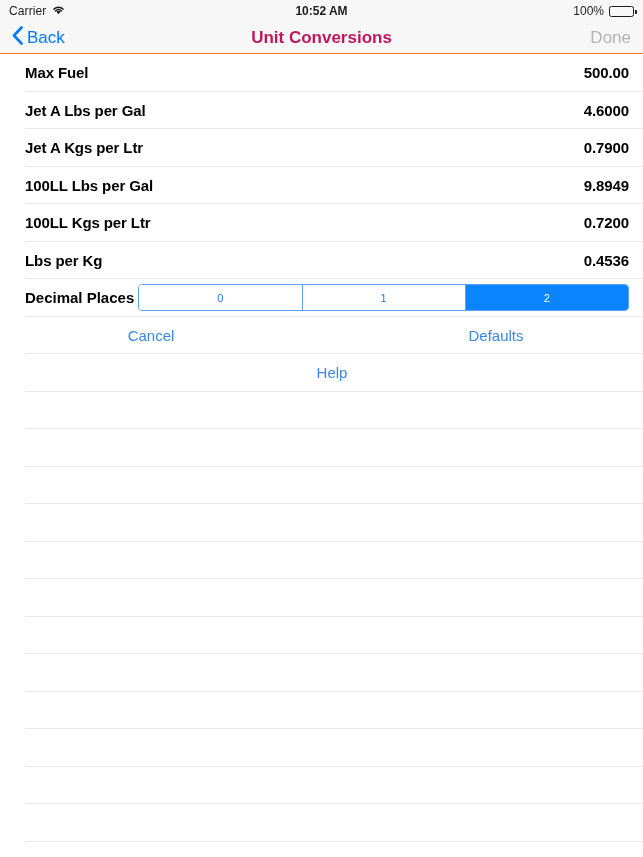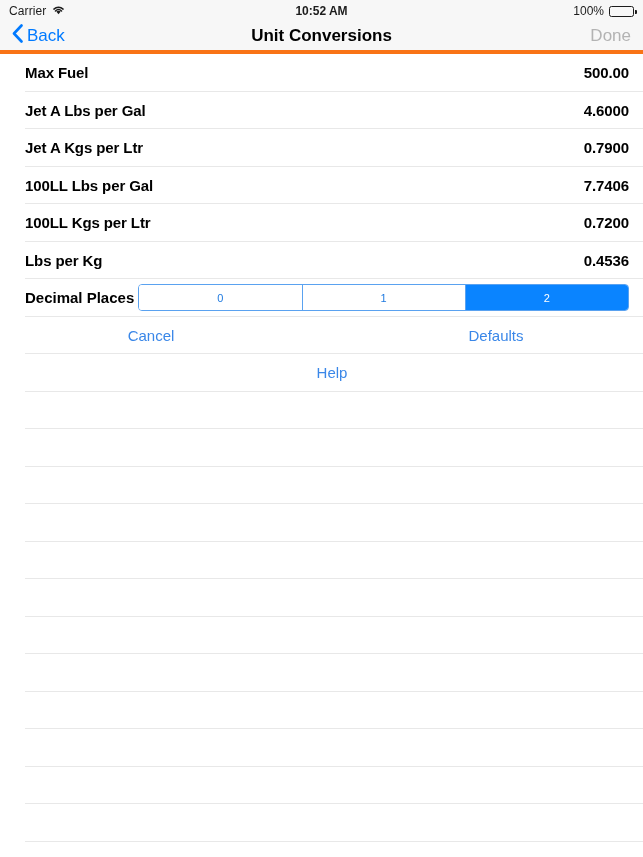--- a/index.html
+++ b/index.html
@@ -75,21 +75,21 @@
   .battery-fill {
     height: 100%;
     background: #1c1c1c;
     border-radius: 1px;
   }
 
   
   .nav-bar {
     height: 32px;
     background: #f7f7f7;
-    border-bottom: 4px solid #f97316;
+    border-bottom: 1px solid #f97316;
     display: flex;
     align-items: center;
     position: relative;
     padding: 0 12px;
   }
   .nav-back {
     display: flex;
     align-items: center;
     gap: 4px;
     color: #007aff;
@@ -99,21 +99,21 @@
   }
   .chevron-left {
     display: block;
   }
   .nav-title {
     position: absolute;
     left: 0; right: 0;
     text-align: center;
     font-size: 17px;
     font-weight: bold;
-    color: #000000;
+    color: #be185d;
     pointer-events: none;
   }
   .nav-done {
     margin-left: auto;
     font-size: 17px;
     color: #b3b3b3;
     z-index: 2;
   }
 
   
@@ -253,21 +253,21 @@
     <div class="row">
       <span class="row-label">Jet A Lbs per Gal</span>
       <span class="row-value">4.6000</span>
     </div>
     <div class="row">
       <span class="row-label">Jet A Kgs per Ltr</span>
       <span class="row-value">0.7900</span>
     </div>
     <div class="row">
       <span class="row-label">100LL Lbs per Gal</span>
-      <span class="row-value">7.7406</span>
+      <span class="row-value">9.8949</span>
     </div>
     <div class="row">
       <span class="row-label">100LL Kgs per Ltr</span>
       <span class="row-value">0.7200</span>
     </div>
     <div class="row">
       <span class="row-label">Lbs per Kg</span>
       <span class="row-value">0.4536</span>
     </div>
 

